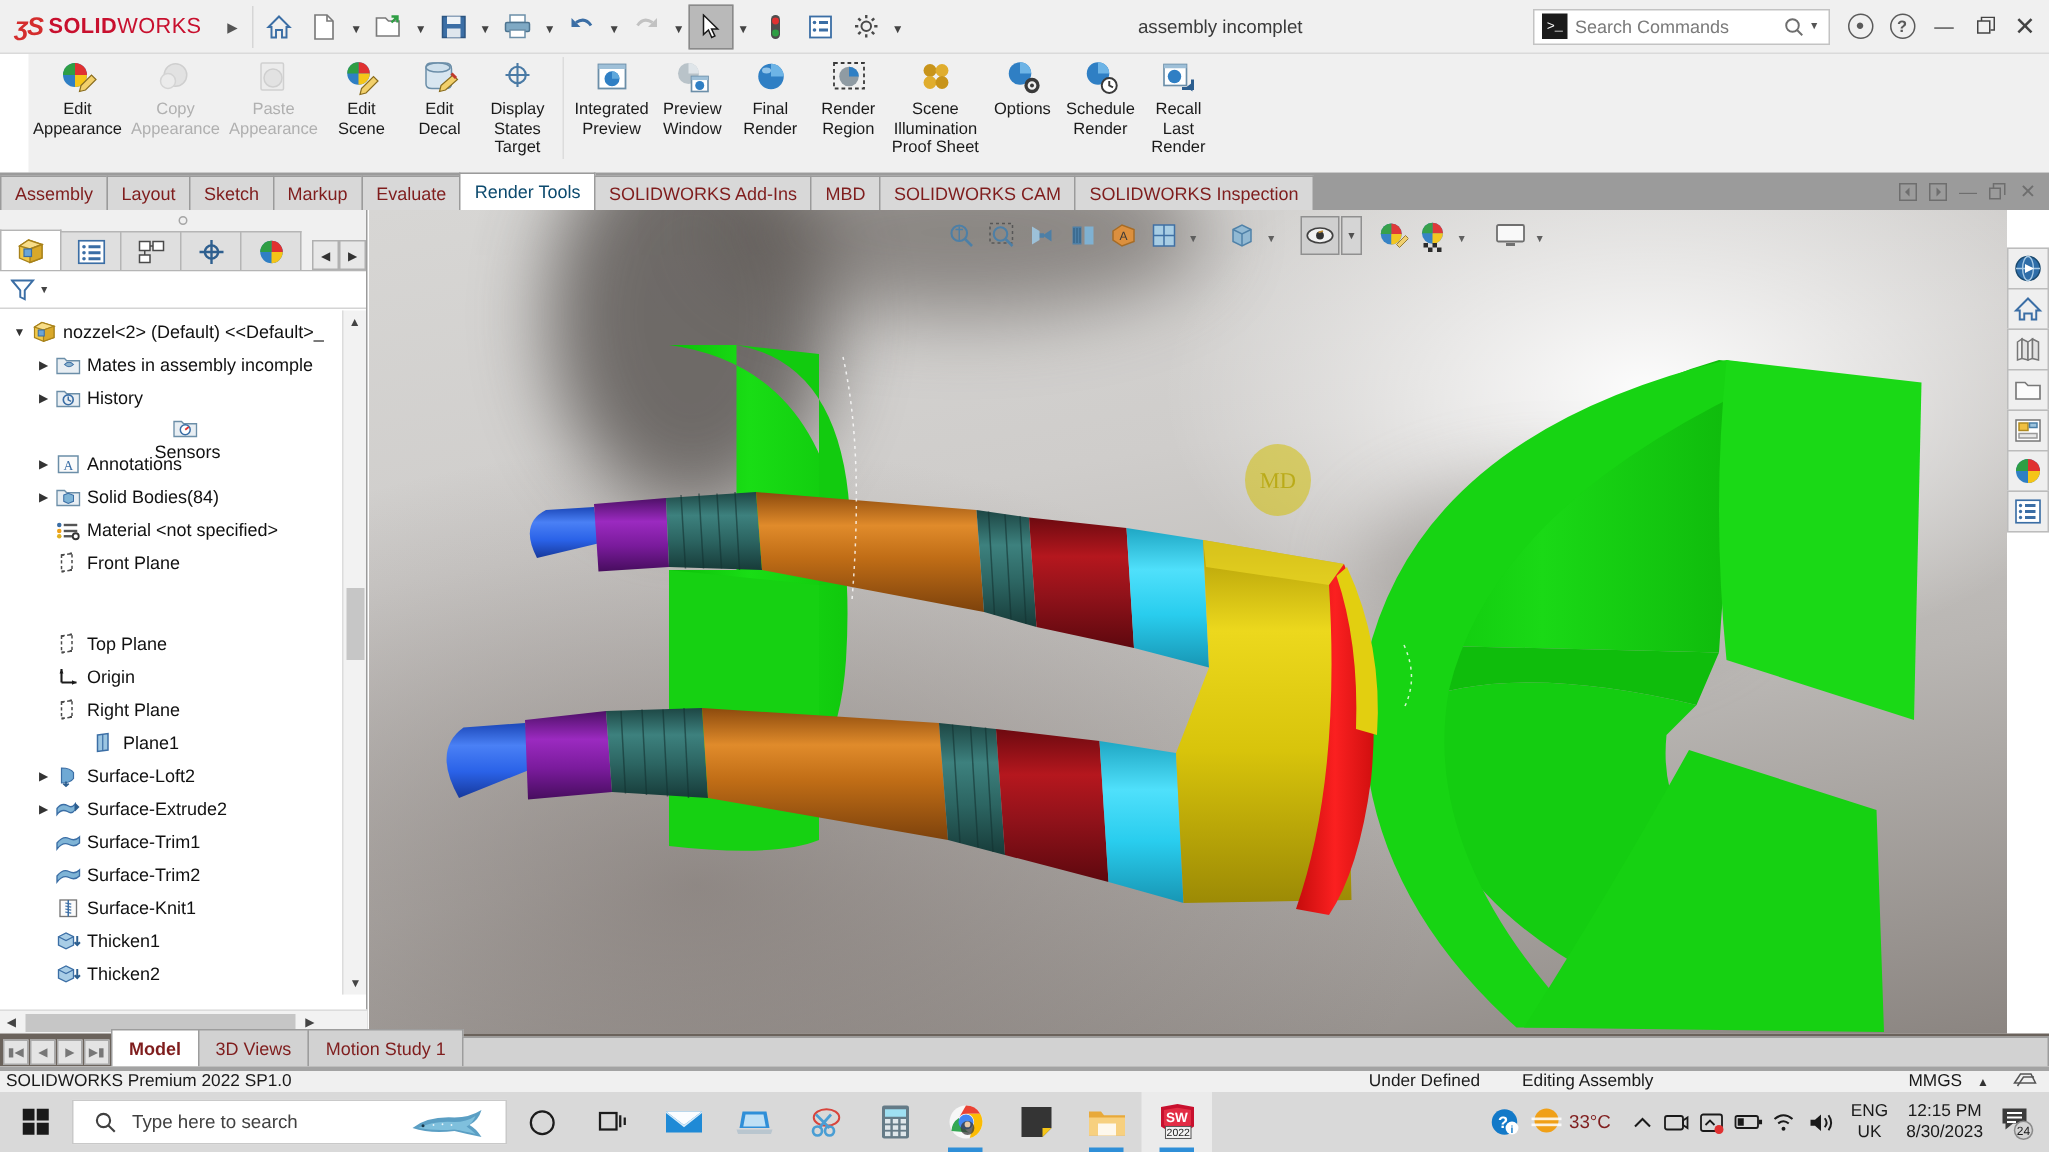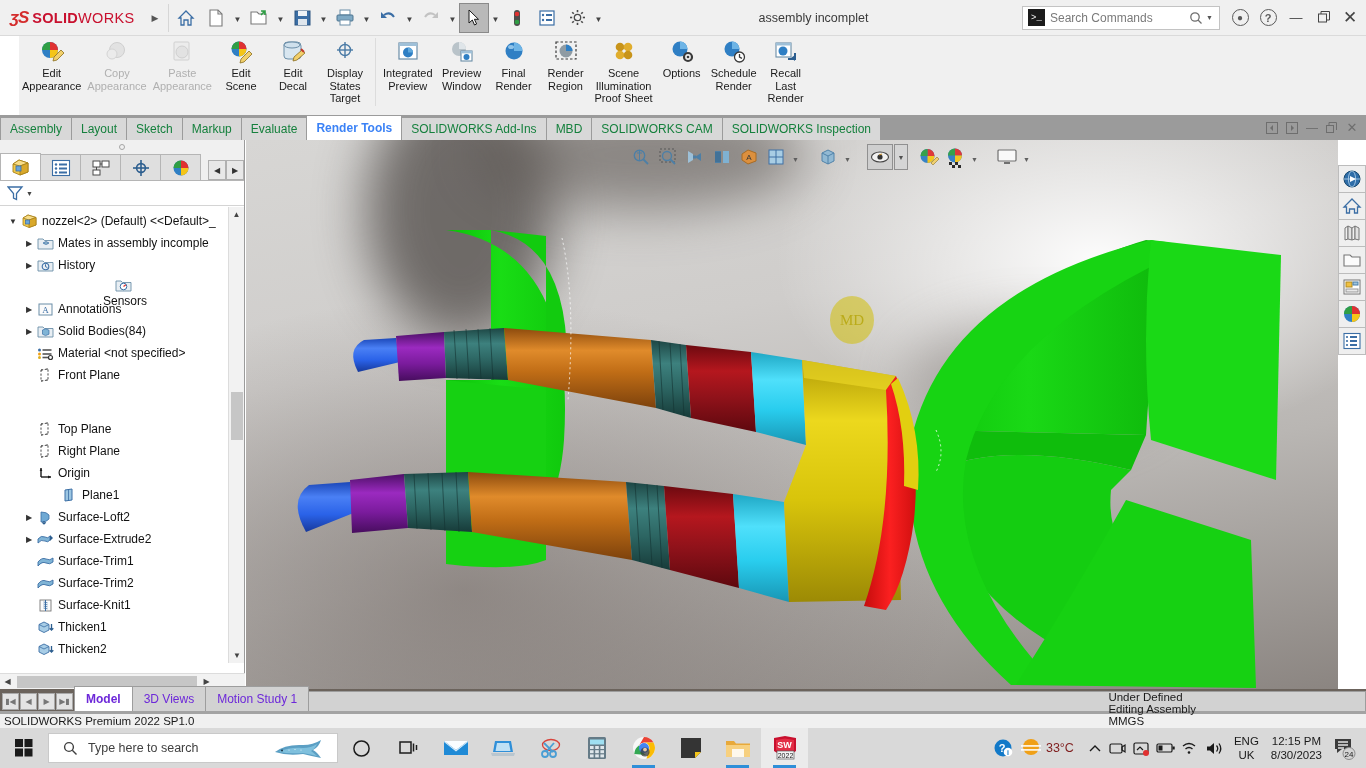--- a/index.html
+++ b/index.html
@@ -69,25 +69,25 @@
   .ribbon-collapse {
     position:absolute; right:6px; bottom:2px; color:#555; font-size:11px;
   }
 
   
   .tabbar {
     position:absolute; left:0; top:115px; width:1366px; height:25px;
     background:#9b9b9b; display:flex; align-items:flex-end;
   }
   .tab {
-    height:23px; padding:0 9px; font-size:12px; color:#15803d;
+    height:23px; padding:0 9px; font-size:12px; color:#7f1d1d;
     display:flex; align-items:center; background:#d8d8d8;
     border:1px solid #9b9b9b; border-bottom:none; margin-right:-1px;
   }
-  .tab.active { background:#ffffff; font-weight:bold; height:25px; color:#3b82f6; }
+  .tab.active { background:#ffffff; font-weight:normal; height:25px; color:#0c4a6e; }
   .tabbar-right { margin-left:auto; display:flex; align-items:center; height:25px; padding-right:4px;}
   .tabbar-right .tbr { width:20px;height:22px;display:flex;align-items:center;justify-content:center;color:#6e6e6e;font-size:12px;}
 
   
   .leftpanel {
     position:absolute; left:0; top:140px; width:245px; height:549px;
     background:#ffffff; border-right:1px solid #9b9b9b;
   }
   .panel-grip { height:14px; background:#f0f0f0; display:flex; align-items:center; justify-content:center;}
   .panel-grip .dot{width:6px;height:6px;border:1px solid #a5a5a5;border-radius:50%;}
@@ -126,25 +126,25 @@
   .vpt-gap{width:14px;}
 
   
   .rtool { position:absolute; right:0; top:165px; width:28px; }
   .rtool .ri { width:28px;height:28px;border:1px solid #bcbcbc;background:#efefef;display:flex;align-items:center;justify-content:center;margin-bottom:-1px;}
 
   
   .modeltabs{position:absolute;left:0;top:689px;width:1366px;height:22px;background:#6b635c;display:flex;align-items:flex-end;}
   .navbtns{display:flex;align-items:center;height:20px;padding-left:2px;}
   .navbtns div{width:17px;height:17px;border:1px solid #a9a9a9;background:#e4e4e4;display:flex;align-items:center;justify-content:center;font-size:8px;color:#777;margin-right:1px;}
-  .mtab{height:20px;padding:12px 11px;font-size:12px;color:#6d28d9;display:flex;align-items:center;background:#d2d2d2;border:1px solid #9d9d9d;border-bottom:none;margin-right:-1px;}
+  .mtab{height:20px;padding:12px 11px;font-size:12px;color:#7f1d1d;display:flex;align-items:center;background:#d2d2d2;border:1px solid #9d9d9d;border-bottom:none;margin-right:-1px;}
   .mtab.active{background:#fff;font-weight:bold;height:22px;}
   .mtab-fill{flex:1;height:20px;background:#d2d2d2;border:1px solid #9d9d9d;border-bottom:none;}
   .statusbar{position:absolute;left:0;top:711px;width:1366px;height:17px;background:#f0f0f0;border-top:3px solid #a3a3a3;display:flex;align-items:center;font-size:11.5px;color:#1a1a1a;}
-  .statusbar .sright{margin-left:auto;display:flex;flex-direction:column;}
+  .statusbar .sright{margin-left:auto;display:flex;align-items:center;}
 
   
   .taskbar{position:absolute;left:0;top:728px;width:1366px;height:40px;background:#d9d9d9;display:flex;align-items:center;}
   .startbtn{width:48px;height:40px;display:flex;align-items:center;justify-content:center;}
   .tsearch{width:290px;height:30px;background:#fff;border:1px solid #c9c9c9;display:flex;align-items:center;position:relative;font-size:12.5px;color:#404040;}
   .tb-icon{width:47px;height:40px;display:flex;align-items:center;justify-content:center;position:relative;}
   .tb-icon.runbar::after{content:"";position:absolute;bottom:0;left:12px;width:23px;height:3px;background:#2f8fd8;}
   .tb-icon.active{background:#ebebeb;}
   .tray{margin-left:auto;display:flex;align-items:center;height:40px;padding-right:4px;}
   .tray .ti{width:26px;height:40px;display:flex;align-items:center;justify-content:center;}
@@ -659,37 +659,37 @@
               <path d="M4 2 L11 1 L11 12 L4 13 Z" fill="none" stroke="#4a4a4a" stroke-width="1" stroke-dasharray="2.2 1.6"></path>
               <path d="M4 2 L5.5 2 M9.5 1 L11 1 M4 13 L5.5 13 M9.5 12 L11 12" stroke="#4a4a4a" stroke-width="1.2"></path>
             </svg>
           </span>
           <span>Top Plane</span>
         </div>
         <div class="trow" style="padding-left: 22px;">
           <span class="exp"></span>
           <span class="tico">
             <svg width="17" height="15" viewBox="0 0 17 15">
-              <path d="M4 2 L11 1 L11 12 L4 13 Z" fill="none" stroke="#4a4a4a" stroke-width="1" stroke-dasharray="2.2 1.6"></path>
-              <path d="M4 2 L5.5 2 M9.5 1 L11 1 M4 13 L5.5 13 M9.5 12 L11 12" stroke="#4a4a4a" stroke-width="1.2"></path>
-            </svg>
-          </span>
-          <span>Right Plane</span>
-        </div>
-        <div class="trow" style="padding-left: 22px;">
-          <span class="exp"></span>
-          <span class="tico">
-            <svg width="17" height="15" viewBox="0 0 17 15">
               <line x1="4" y1="2" x2="4" y2="11" stroke="#1a1a1a" stroke-width="1.4"></line>
               <line x1="4" y1="11" x2="14" y2="11" stroke="#1a1a1a" stroke-width="1.4"></line>
               <path d="M14 11 L11 9.5 L11 12.5 Z" fill="#1a1a1a"></path>
               <path d="M4 2 L2.7 5 L5.3 5 Z" fill="#1a1a1a"></path>
             </svg>
           </span>
           <span>Origin</span>
+        </div>
+        <div class="trow" style="padding-left: 22px;">
+          <span class="exp"></span>
+          <span class="tico">
+            <svg width="17" height="15" viewBox="0 0 17 15">
+              <path d="M4 2 L11 1 L11 12 L4 13 Z" fill="none" stroke="#4a4a4a" stroke-width="1" stroke-dasharray="2.2 1.6"></path>
+              <path d="M4 2 L5.5 2 M9.5 1 L11 1 M4 13 L5.5 13 M9.5 12 L11 12" stroke="#4a4a4a" stroke-width="1.2"></path>
+            </svg>
+          </span>
+          <span>Right Plane</span>
         </div>
         <div class="trow" style="padding-left: 22px; margin-left: 24px;">
           <span class="exp"></span>
           <span class="tico">
             <svg width="17" height="15" viewBox="0 0 17 15">
               <path d="M4 2 L11 1 L11 12 L4 13 Z" fill="#9cc6e2" stroke="#3b6ea5" stroke-width="1"></path>
               <line x1="7.5" y1="1.5" x2="7.5" y2="12.5" stroke="#3b6ea5" stroke-width="0.8"></line>
             </svg>
           </span>
           <span>Plane1</span>

